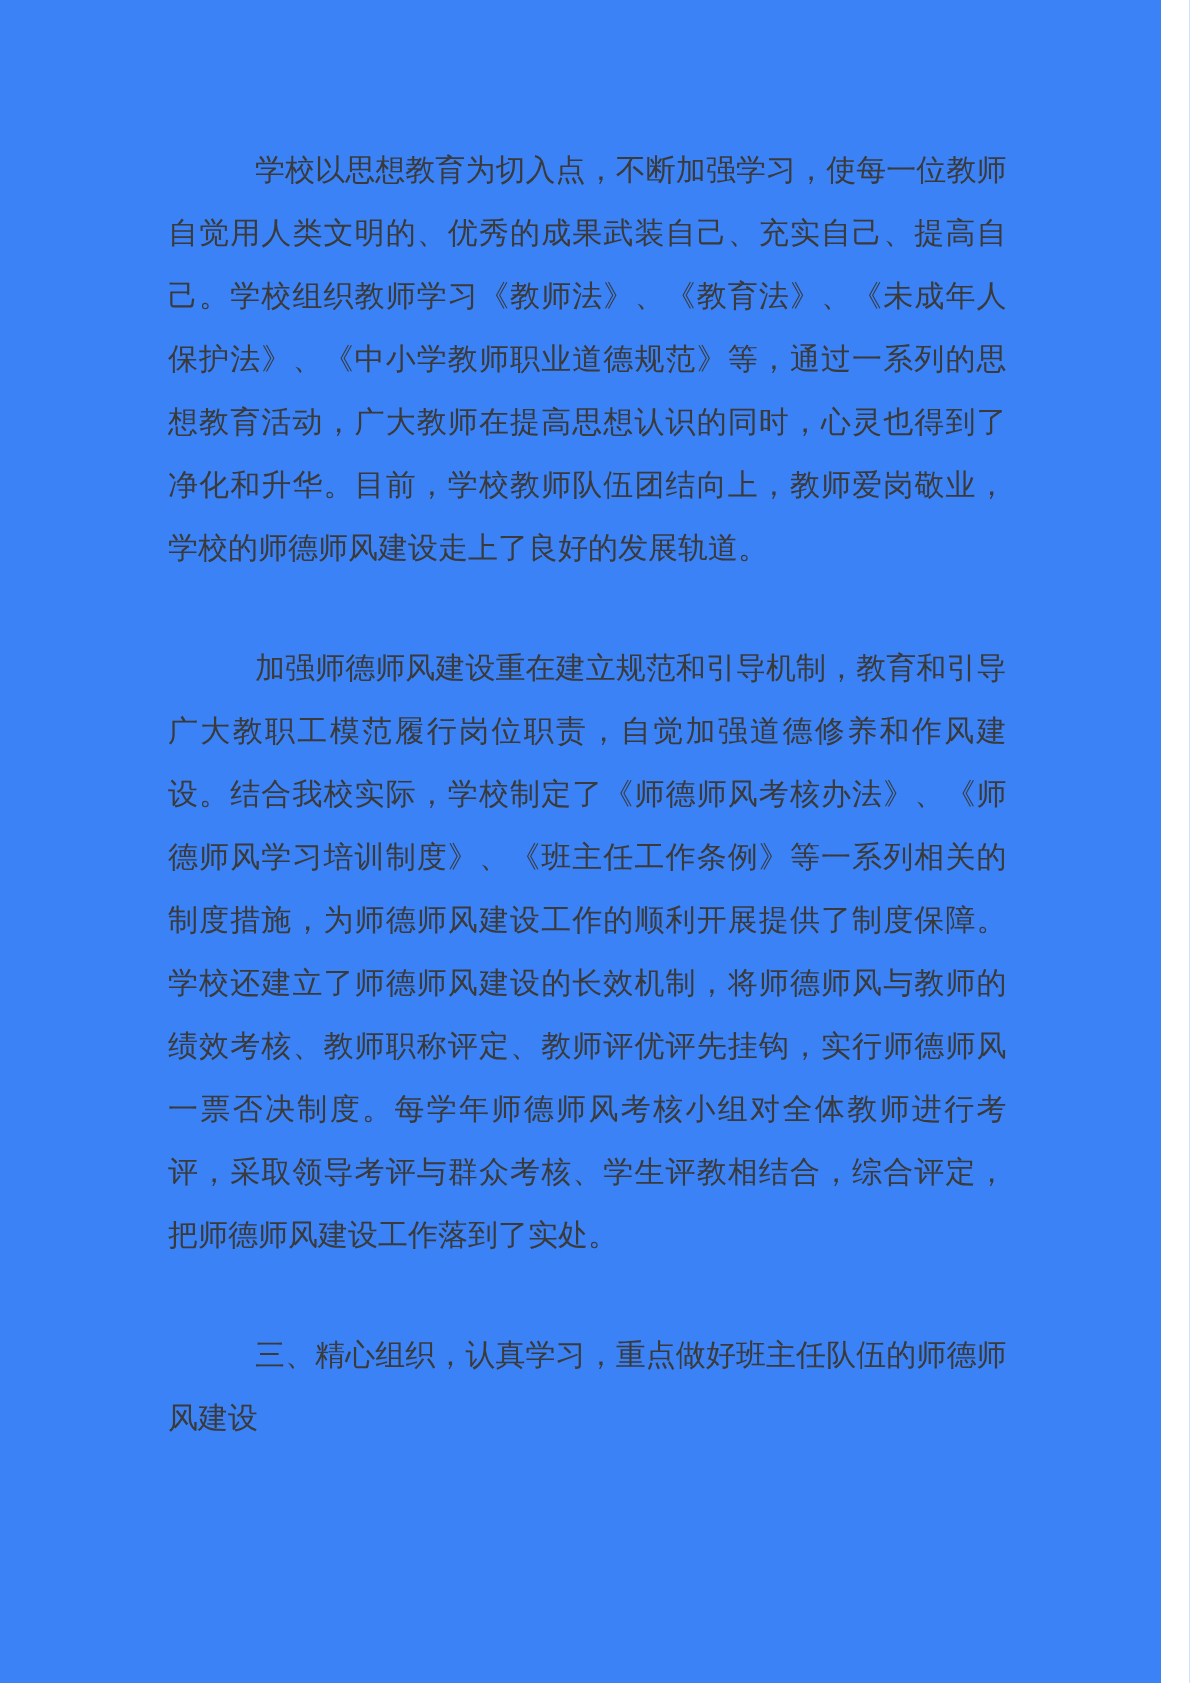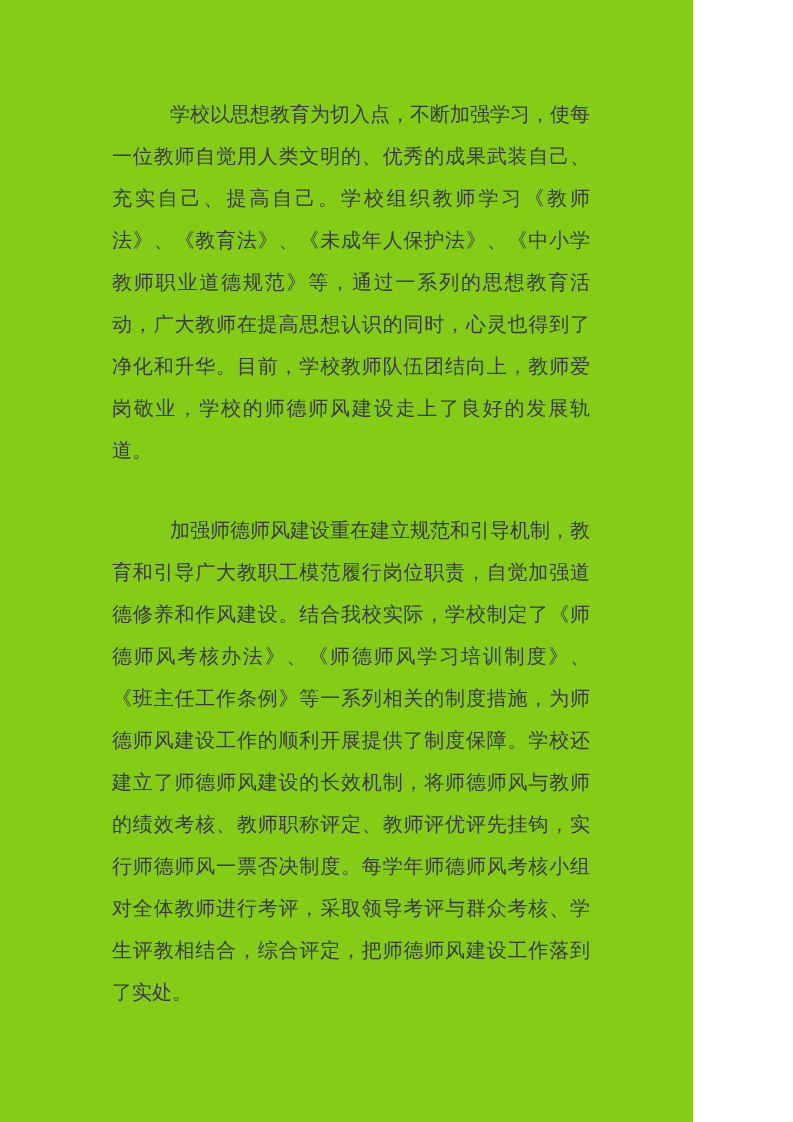--- a/index.html
+++ b/index.html
@@ -8,23 +8,23 @@
     background: #ffffff;
   }
   body {
     width: 793px;
     height: 1122px;
     overflow: hidden;
     font-family: "Liberation Serif", "DejaVu Serif", serif;
   }
   .doc-page {
     box-sizing: border-box;
-    width: 693px;
+    width: 774px;
     height: 1122px;
-    background: #84cc16;
+    background: #3b82f6;
     padding: 93px 103px 16px 112px;
     overflow: hidden;
   }
   .para {
     margin: 0 0 38px 0;
     font-size: 20px;
     line-height: 42px;
     color: #3a3a3a;
     text-align: justify;
     text-indent: 58px;
@@ -36,13 +36,14 @@
   .heading {
     font-weight: normal;
   }
 </style>
 </head>
 <body>
 
 <div class="doc-page">
   <p class="para">学校以思想教育为切入点，不断加强学习，使每一位教师自觉用人类文明的、优秀的成果武装自己、充实自己、提高自己。学校组织教师学习《教师法》、《教育法》、《未成年人保护法》、《中小学教师职业道德规范》等，通过一系列的思想教育活动，广大教师在提高思想认识的同时，心灵也得到了净化和升华。目前，学校教师队伍团结向上，教师爱岗敬业，学校的师德师风建设走上了良好的发展轨道。</p>
   <p class="para">加强师德师风建设重在建立规范和引导机制，教育和引导广大教职工模范履行岗位职责，自觉加强道德修养和作风建设。结合我校实际，学校制定了《师德师风考核办法》、《师德师风学习培训制度》、《班主任工作条例》等一系列相关的制度措施，为师德师风建设工作的顺利开展提供了制度保障。学校还建立了师德师风建设的长效机制，将师德师风与教师的绩效考核、教师职称评定、教师评优评先挂钩，实行师德师风一票否决制度。每学年师德师风考核小组对全体教师进行考评，采取领导考评与群众考核、学生评教相结合，综合评定，把师德师风建设工作落到了实处。</p>
+  <p class="para heading">三、精心组织，认真学习，重点做好班主任队伍的师德师风建设</p>
 </div>
 
 </body></html>

